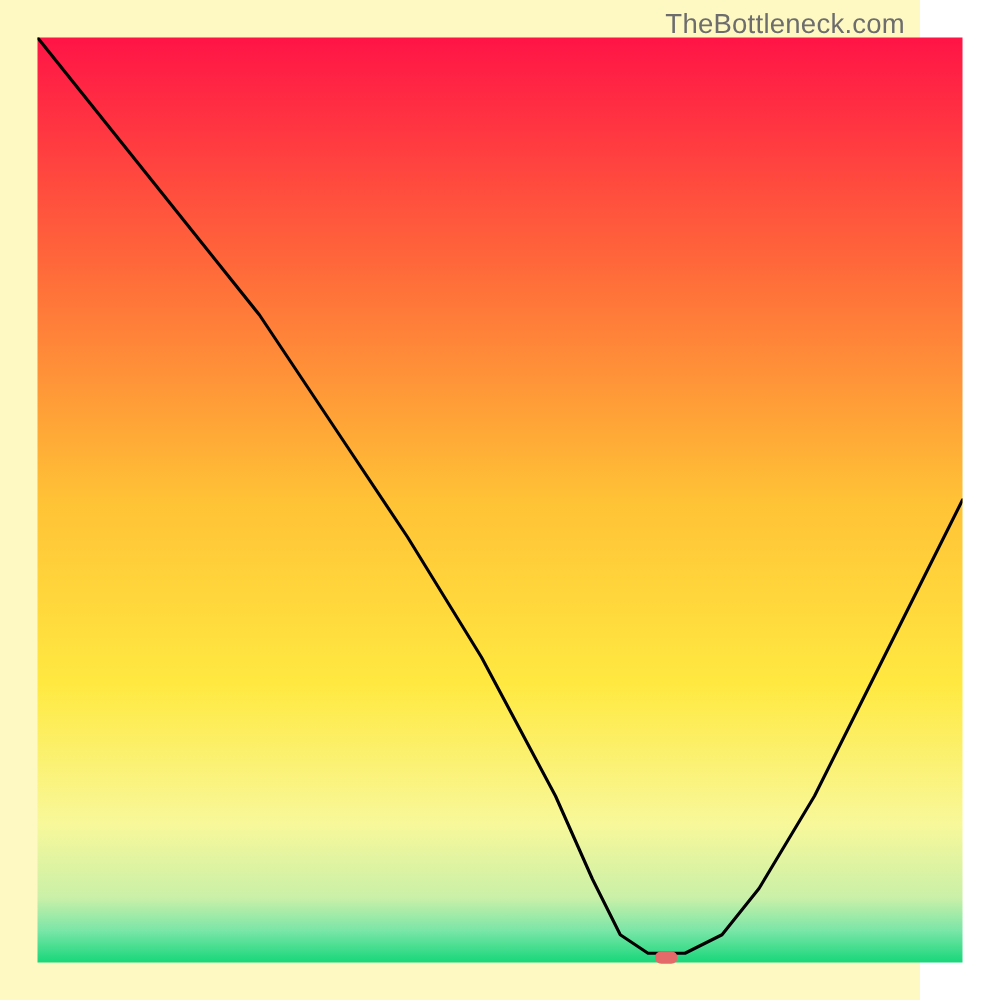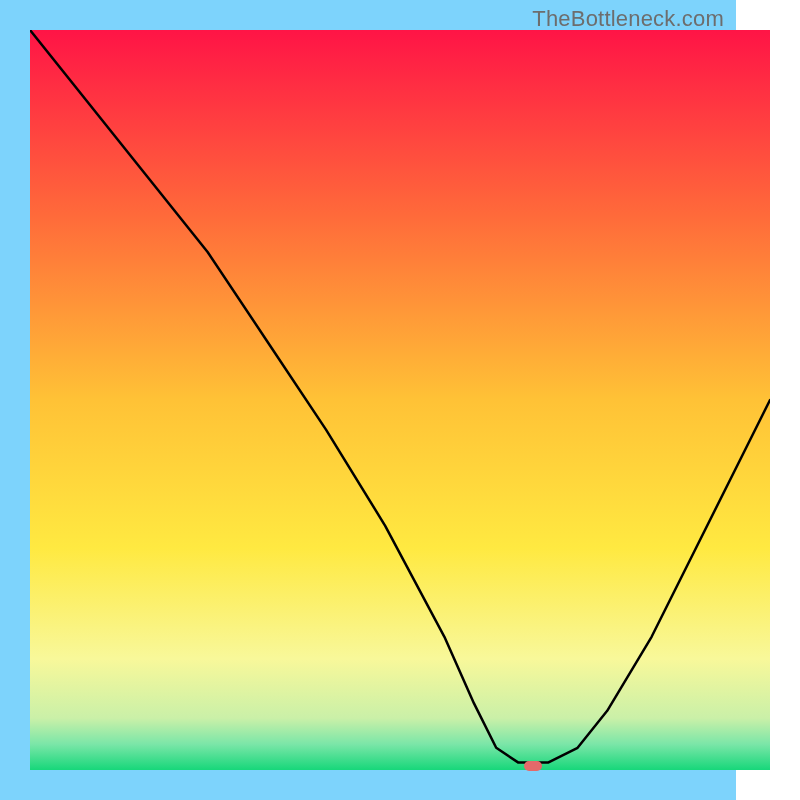--- a/index.html
+++ b/index.html
@@ -1,16 +1,16 @@
 <!DOCTYPE html>
 <html><head>
 <meta charset="utf-8">
 <style>
   html,body{margin:0;padding:0;width:800px;height:800px;overflow:hidden;font-family:Arial,Helvetica,sans-serif}
-  .frame{position:relative;width:736px;height:800px;background:#7dd3fc}
+  .frame{position:relative;width:736px;height:800px;background:#fef9c3}
   .plot{position:absolute;left:30px;top:30px;width:740px;height:740px}
   .grad{position:absolute;inset:0}
   .curve{position:absolute;inset:0;pointer-events:none}
   .marker{position:absolute;width:18px;height:10px;border-radius:5px;background:#e46a6a}
   .source{position:absolute;top:6px;right:12px;color:#6d6d6d;font-size:22px;font-weight:500;letter-spacing:.2px}
 </style>
 </head>
 <body>
 
 <div class="frame">

